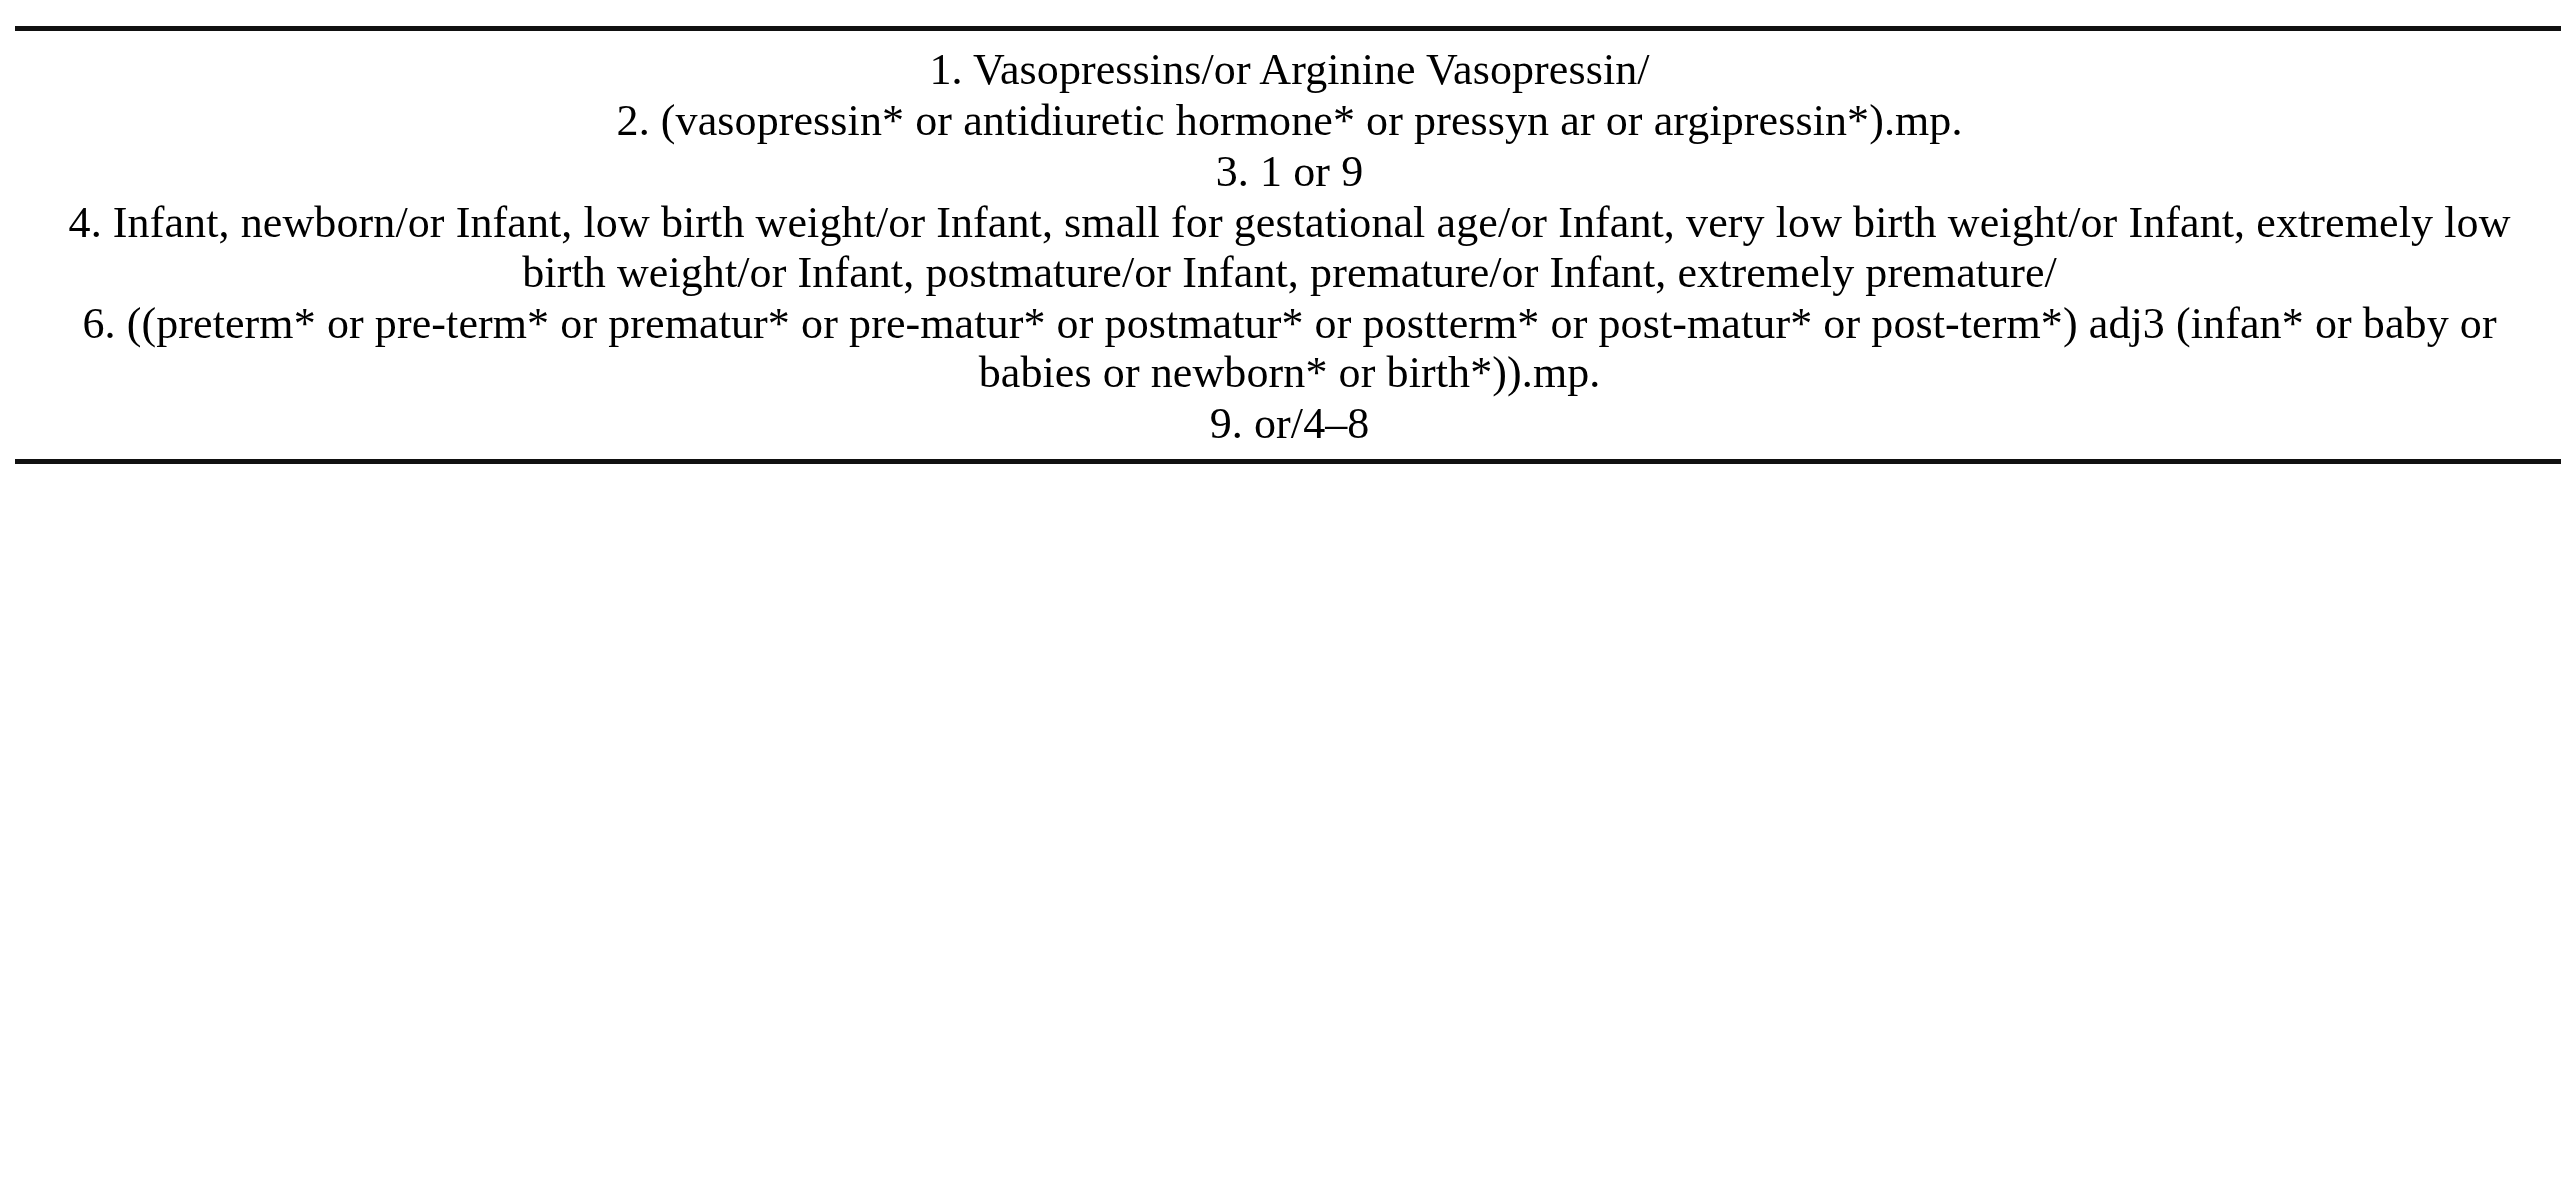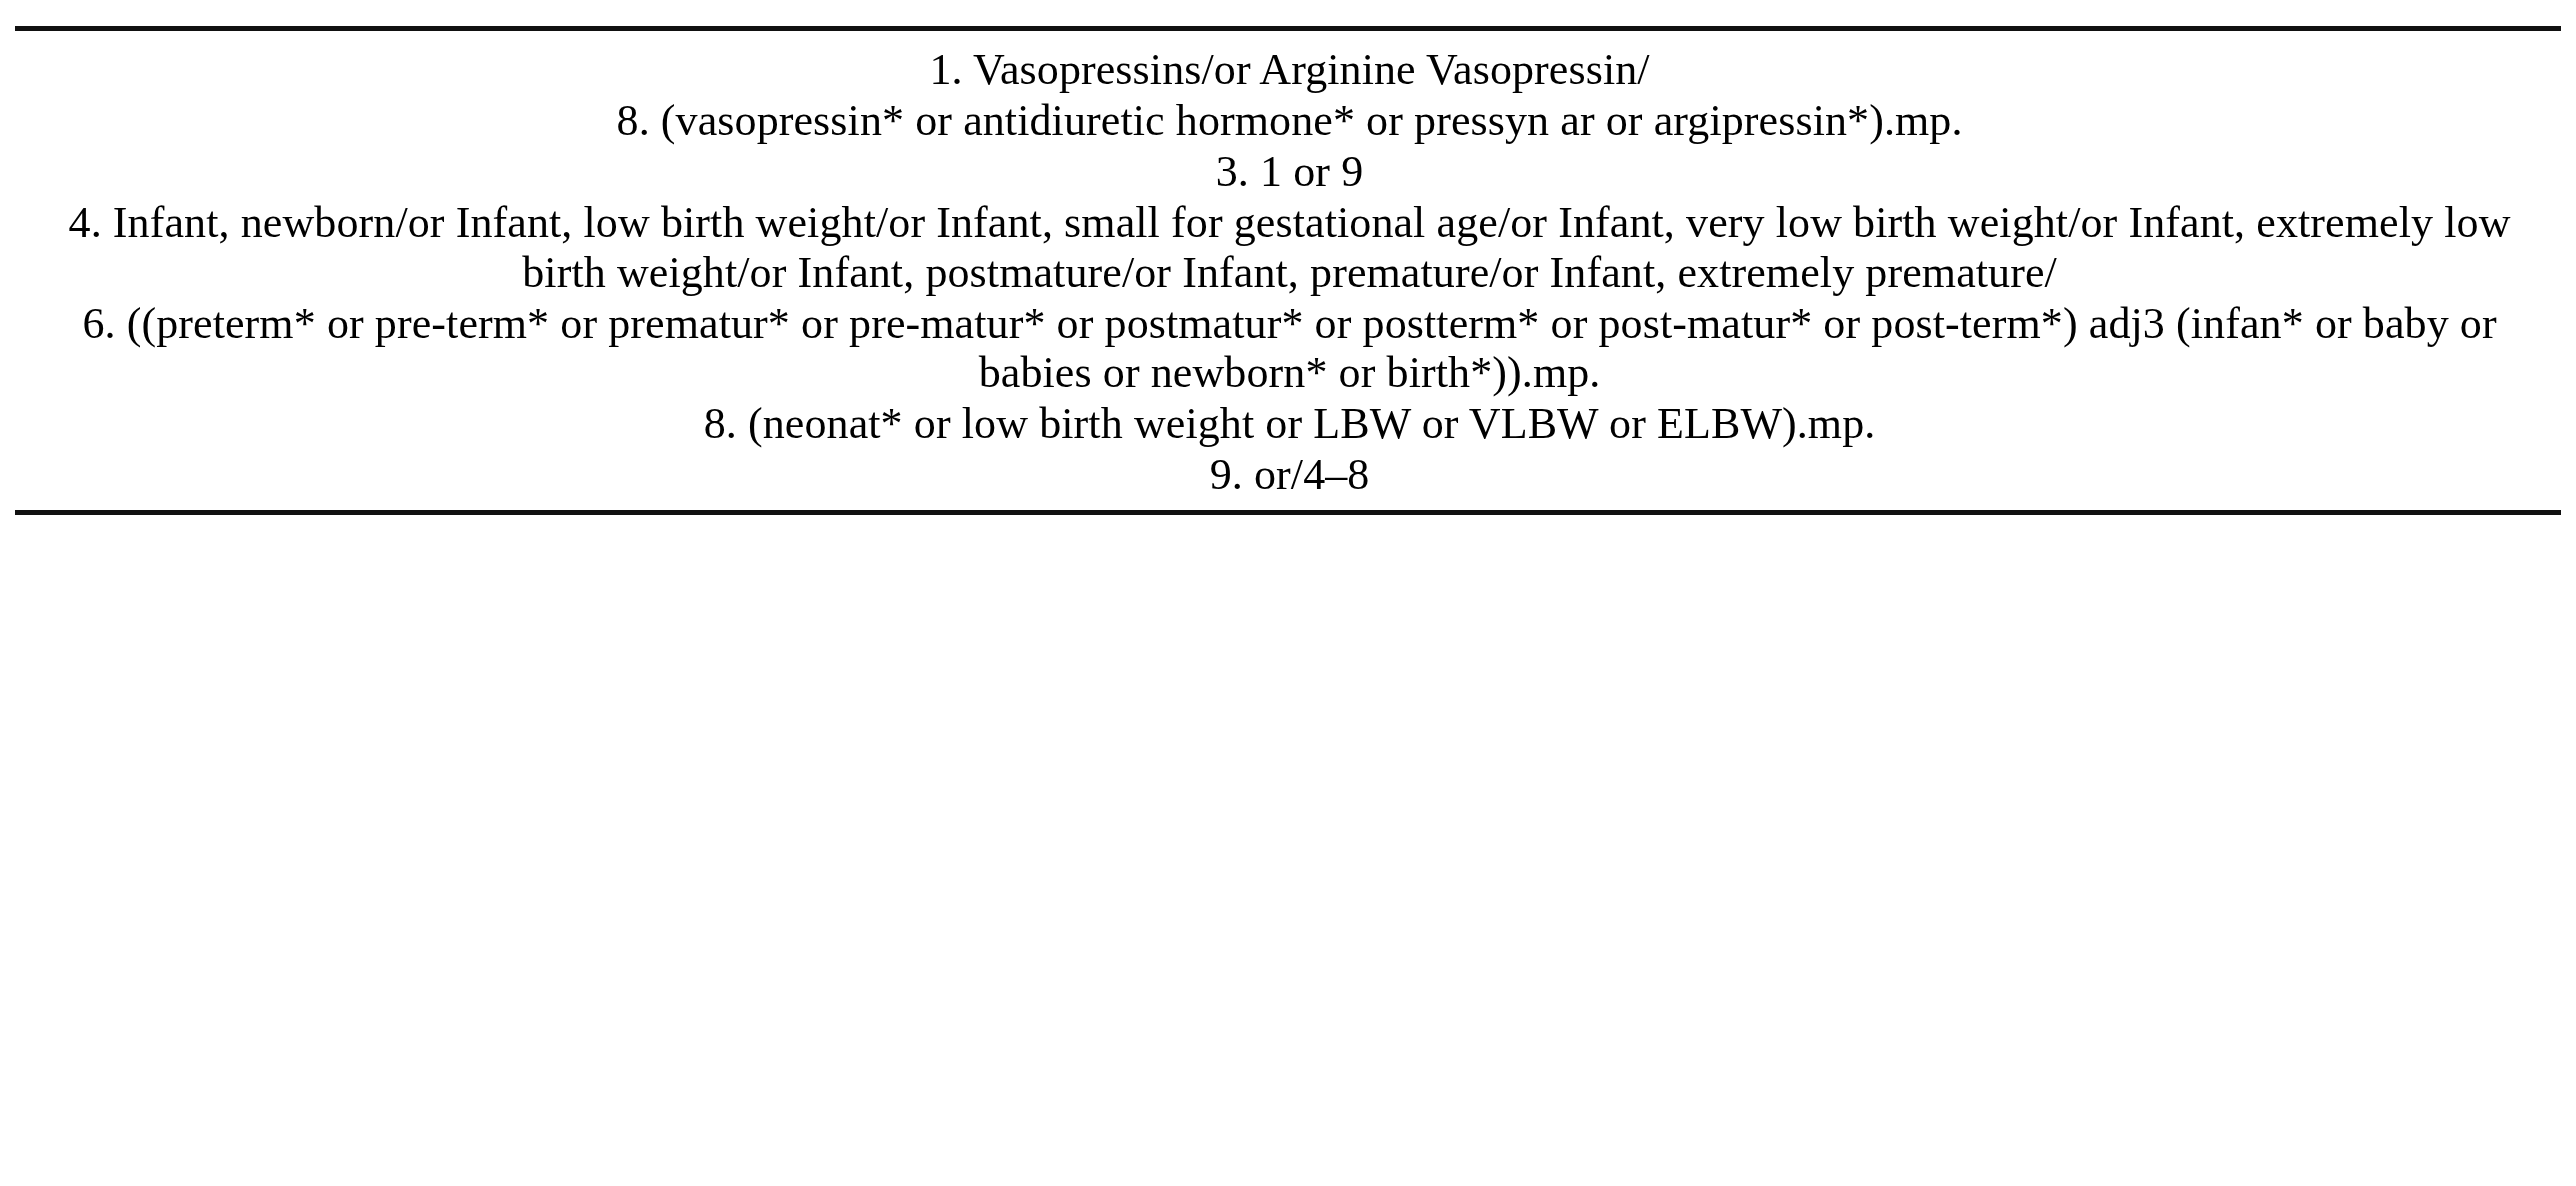--- a/index.html
+++ b/index.html
@@ -37,21 +37,20 @@
   .line + .line {
     margin-top: 1.5px;
   }
 </style>
 </head>
 <body>
 
 <div class="page">
   <div class="search-table">
     <div class="line">1. Vasopressins/or Arginine Vasopressin/</div>
-    <div class="line">8. (vasopressin* or antidiuretic hormone* or pressyn ar or argipressin*).mp.</div>
+    <div class="line">2. (vasopressin* or antidiuretic hormone* or pressyn ar or argipressin*).mp.</div>
     <div class="line">3. 1 or 9</div>
     <div class="line">4. Infant, newborn/or Infant, low birth weight/or Infant, small for gestational age/or Infant, very low birth weight/or Infant, extremely low birth weight/or Infant, postmature/or Infant, premature/or Infant, extremely premature/</div>
     <div class="line">6. ((preterm* or pre-term* or prematur* or pre-matur* or postmatur* or postterm* or post-matur* or post-term*) adj3 (infan* or baby or babies or newborn* or birth*)).mp.</div>
-    <div class="line">8. (neonat* or low birth weight or LBW or VLBW or ELBW).mp.</div>
     <div class="line">9. or/4–8</div>
   </div>
 </div>
 
 
 </body></html>

